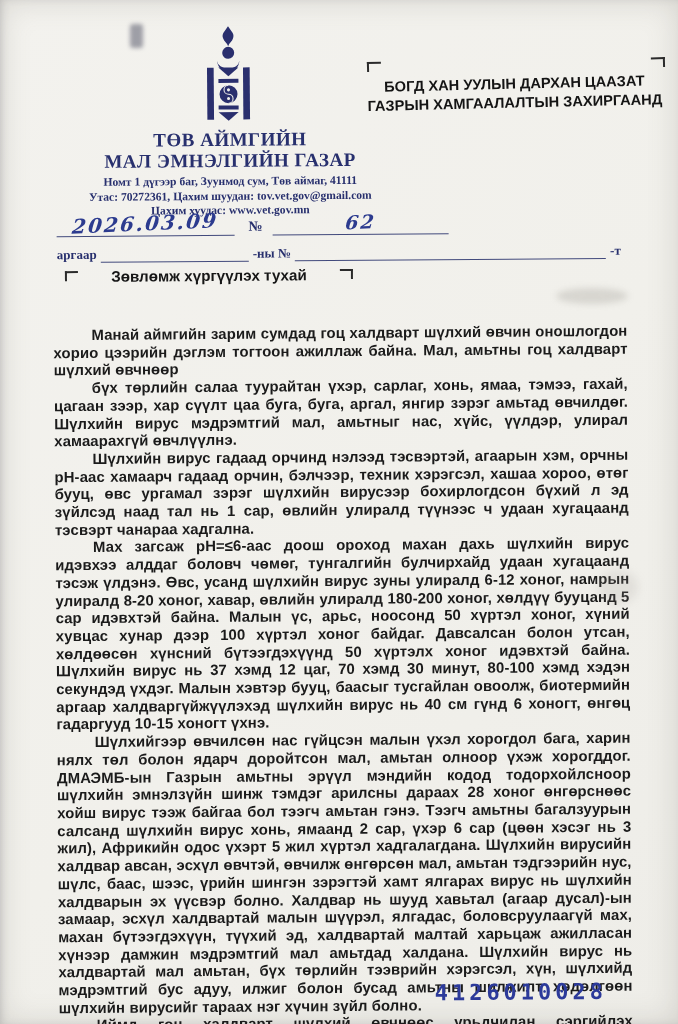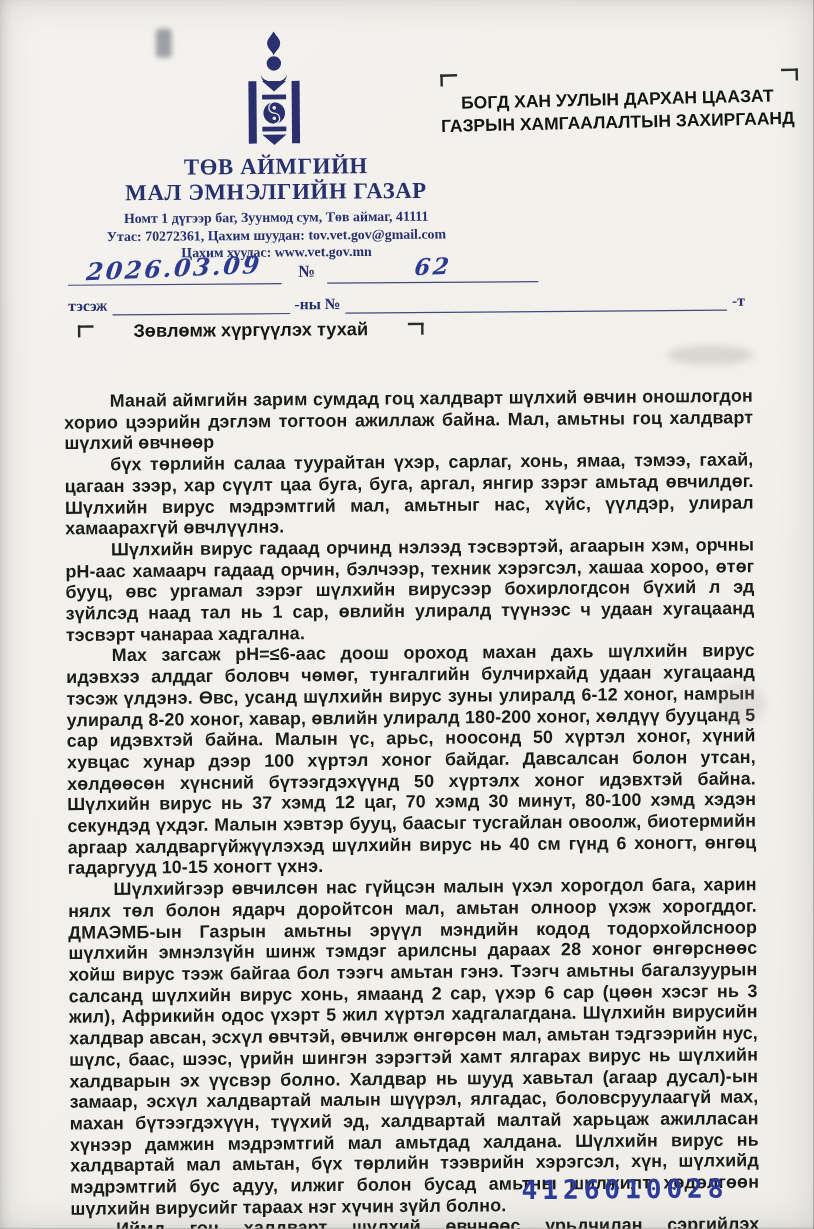--- a/index.html
+++ b/index.html
@@ -116,21 +116,21 @@
     <div class="ref-row1">
       <div class="hw-date uline">
         <span class="hw hw-inner">2026.03.09</span>
       </div>
       <span class="no-label">№</span>
       <div class="hw-num uline">
         <span class="hw hw-inner">62</span>
       </div>
     </div>
     <div class="ref-row2">
-      <span>тэсэж</span>
+      <span>аргаар</span>
       <span class="uline ref-line-a"></span>
       <span>-ны №</span>
       <span class="uline ref-line-b"></span>
       <span>-т</span>
     </div>
 
     <div class="recipient">
       <span class="corner tl"></span>
       <span class="corner tr"></span>
       <div>БОГД ХАН УУЛЫН ДАРХАН ЦААЗАТ ГАЗРЫН ХАМГААЛАЛТЫН ЗАХИРГААНД</div>

